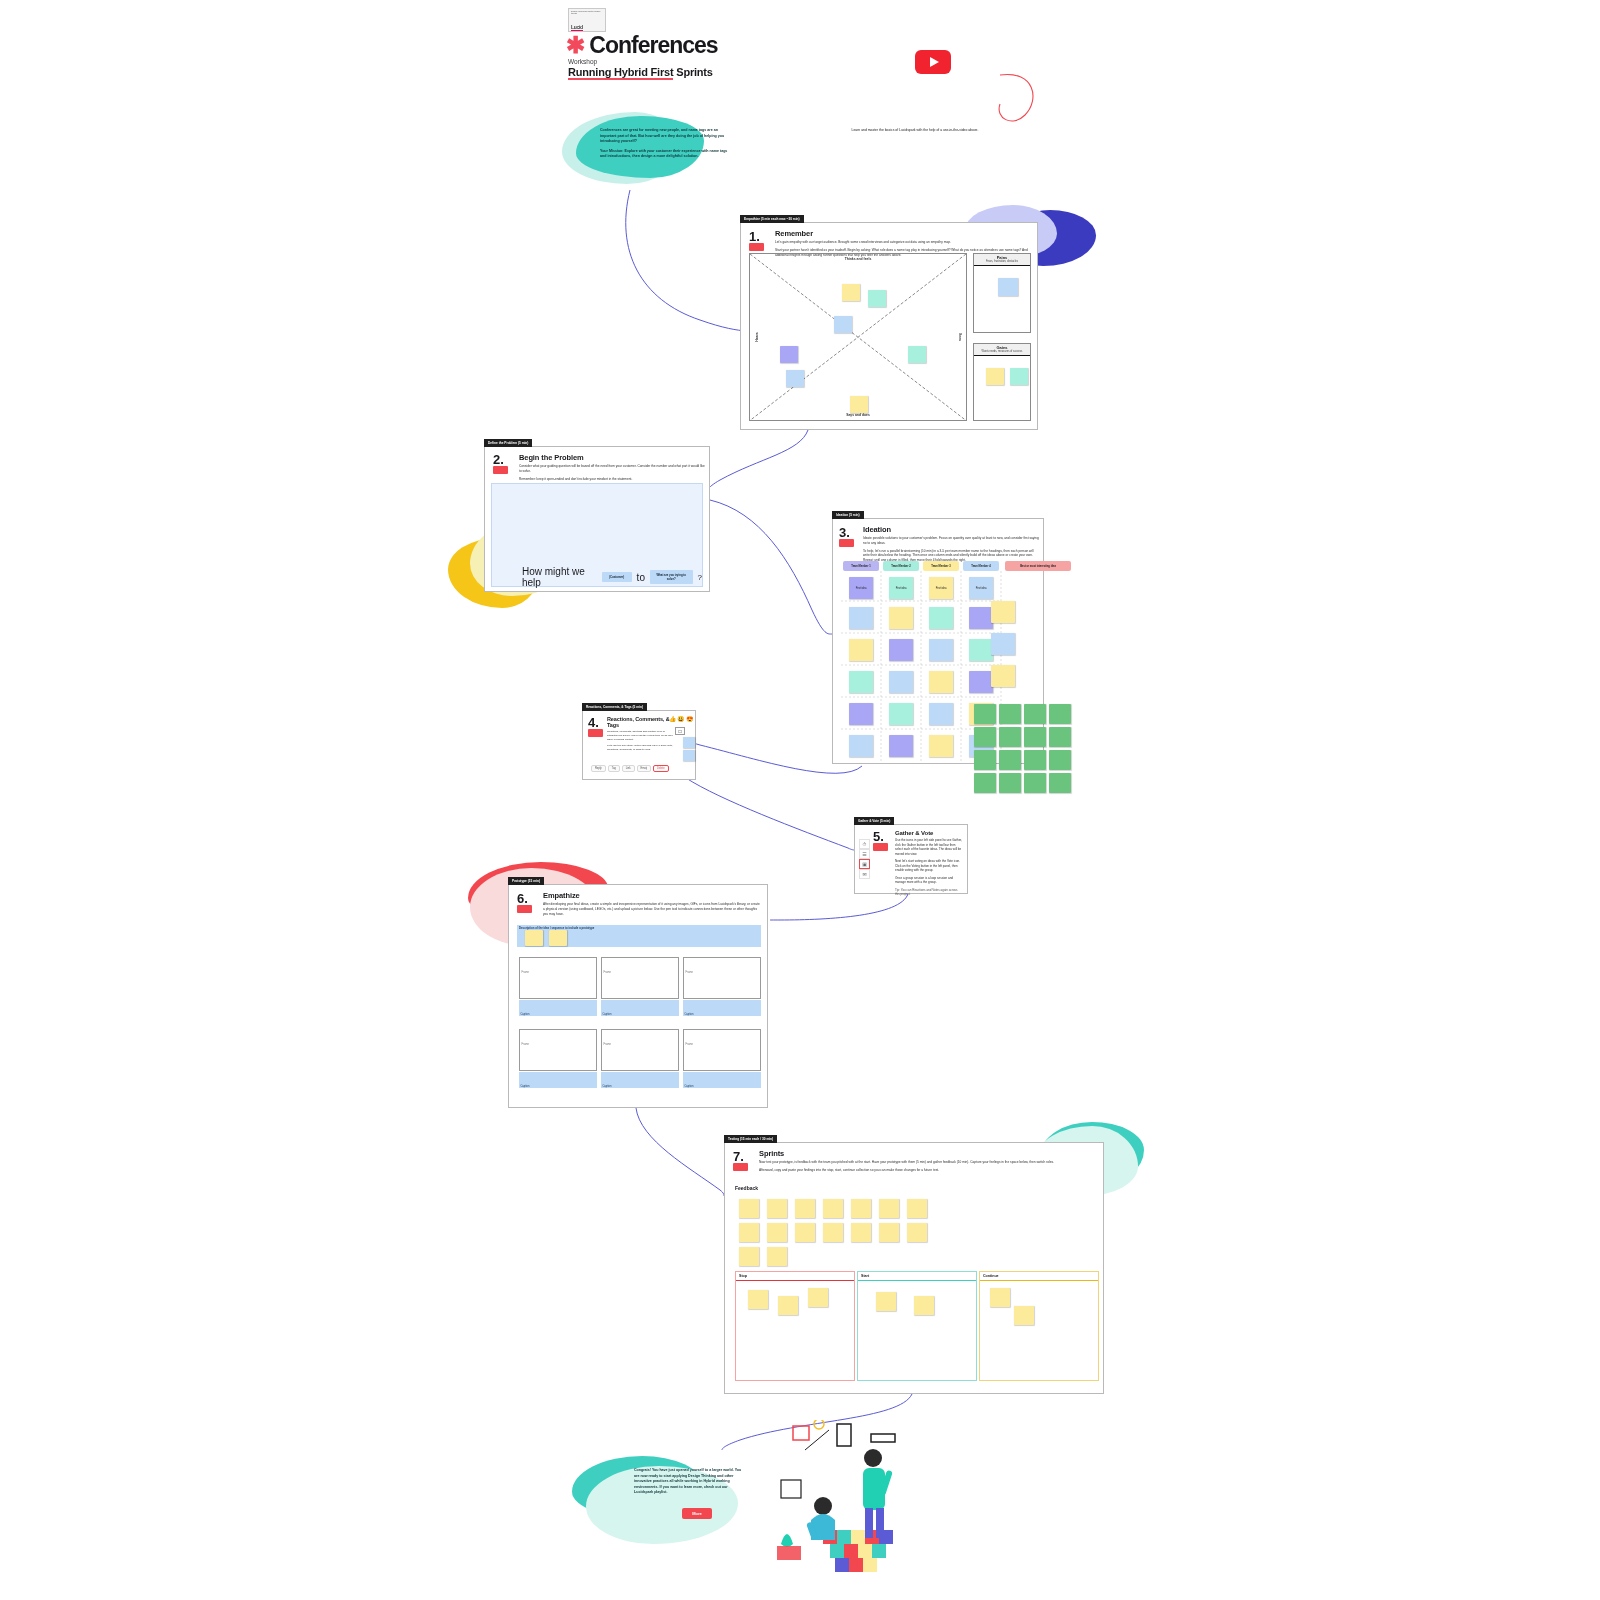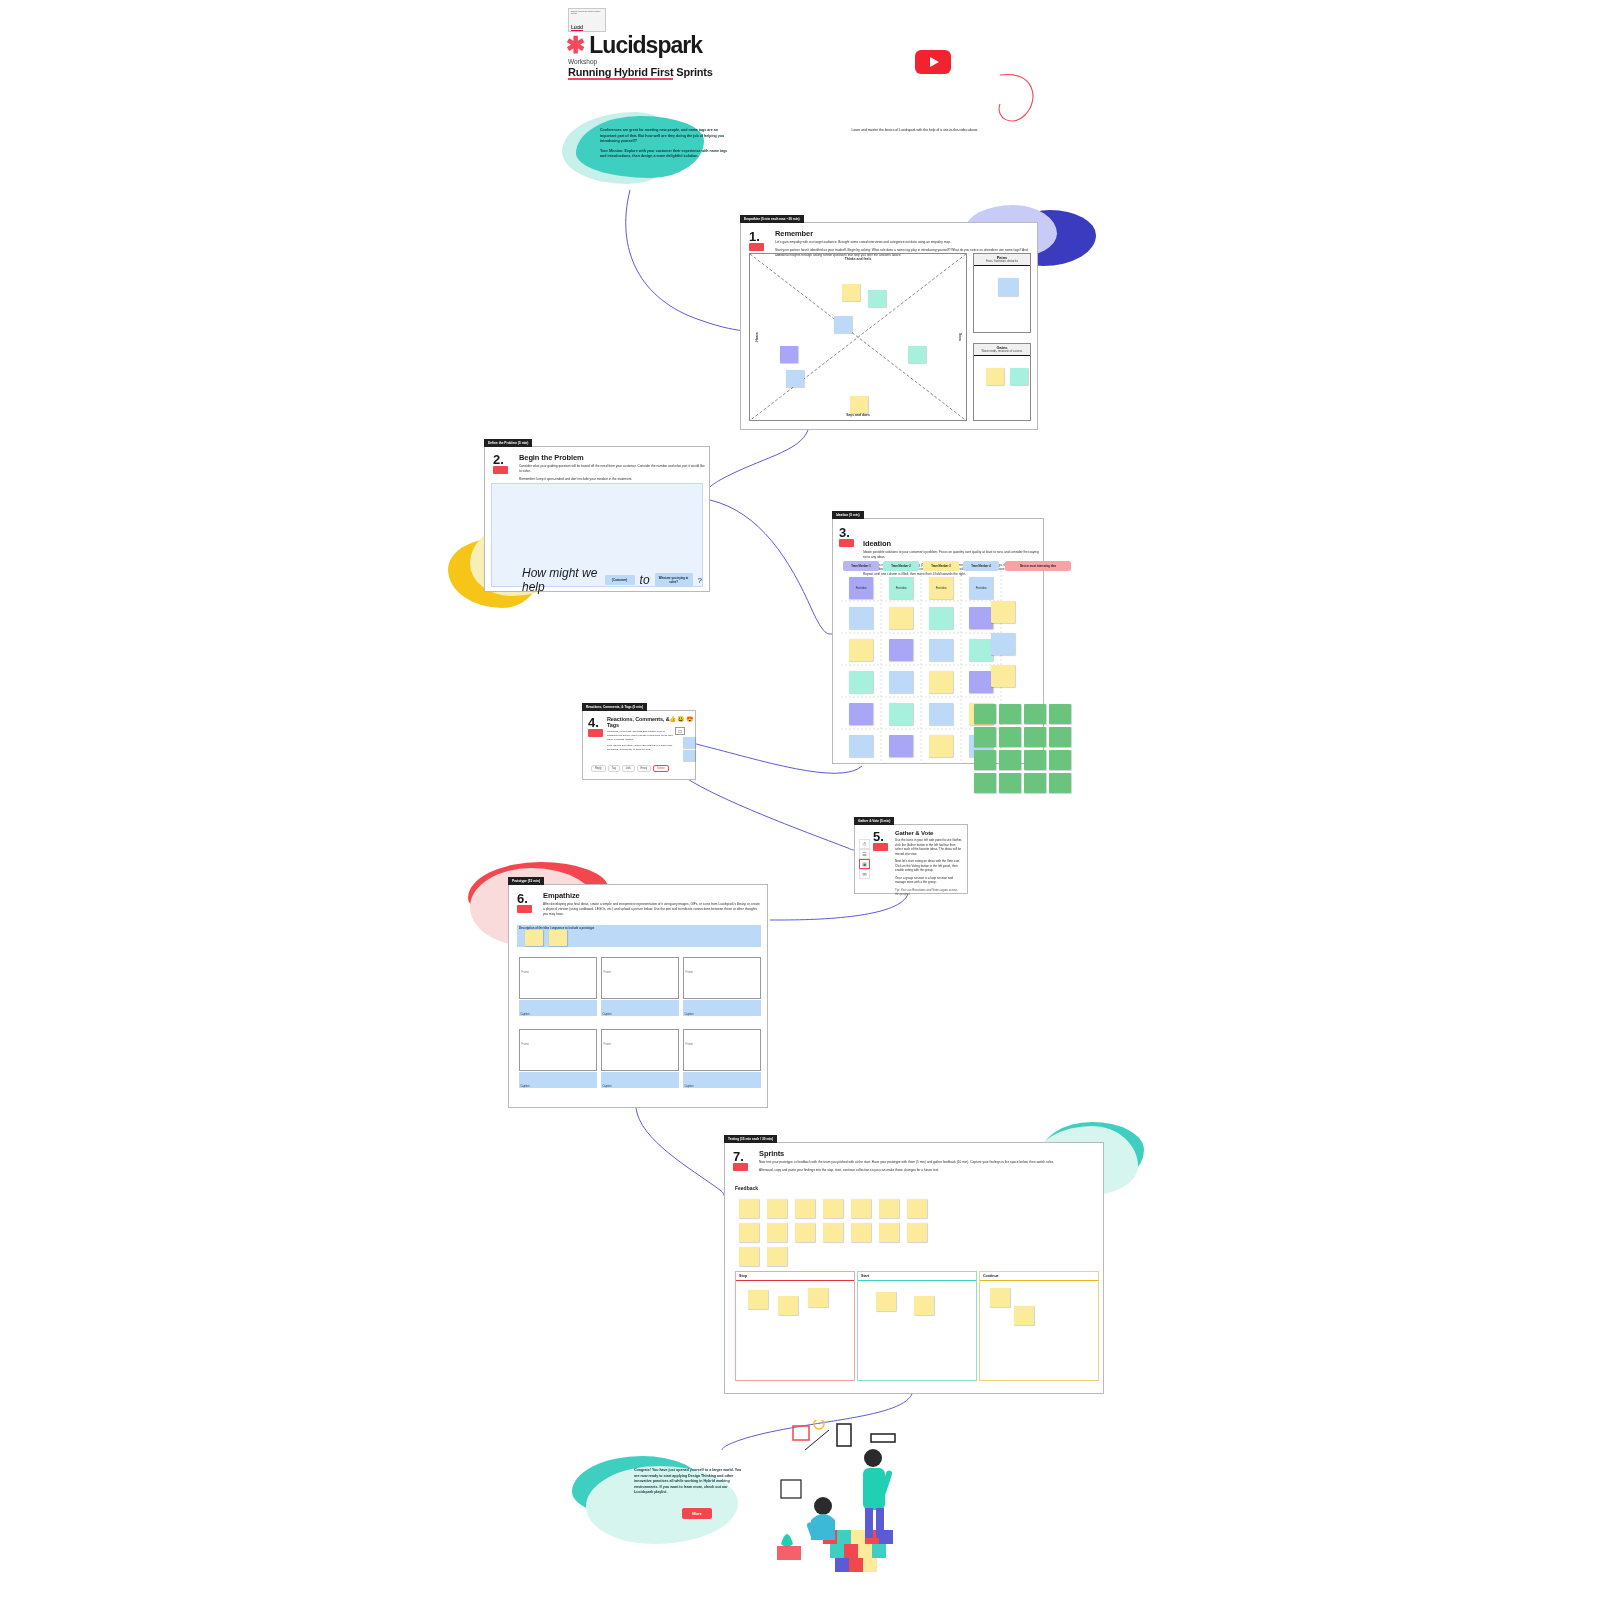--- a/index.html
+++ b/index.html
@@ -92,21 +92,21 @@
   .side-panel { position:absolute; border:1px solid #8a8a8a; background:#fff; }
   .side-panel .sp-h { background:#f0f0f0; border-bottom:1px solid #111; text-align:center; padding:1px 0 2px; }
   .side-panel .sp-t { font-size:4px; font-weight:bold; color:#19191d; }
   .side-panel .sp-s { font-size:2.6px; color:#444; }
 
   
   #c2 { left:484px; top:446px; width:226px; height:146px; }
   #hmw-panel { position:absolute; left:6px; top:36px; width:212px; height:104px;
                background:#eaf2fd; border:1px solid #c3d8f2; }
   #hmw { position:absolute; left:30px; top:82px; display:flex; align-items:center; gap:5px; }
-  #hmw .ital { font-style:italic; font-size:12px; color:#19191d; }
+  #hmw .ital { font-size:10px; color:#19191d; }
   #hmw .fill { background:#bcd9f7; font-size:2.8px; text-align:center; color:#123;
                padding:3px 4px; min-width:30px; border-radius:1px; font-weight:bold;}
   #hmw .q { font-size:8px; }
 
   
   #c3 { left:832px; top:518px; width:212px; height:246px; }
   .team-head { position:absolute; height:10px; border-radius:2px; display:flex;
                align-items:center; justify-content:center; font-size:2.6px; font-weight:bold; color:#222; }
   
   #c4 { left:582px; top:710px; width:114px; height:70px; }
@@ -164,21 +164,21 @@
 </svg>
 
 <div id="thumb" class="abs">
   <span class="tl">Running Hybrid Design Sprints
 Workshop template</span>
   <span class="tb">Lucid</span>
 </div>
 
 <div id="brand" class="abs">
   <span class="ast">✱</span>
-  <span class="nm">Lucidspark</span>
+  <span class="nm">Conferences</span>
 </div>
 <div id="kicker" class="abs">Workshop</div>
 <div id="title" class="abs">
   <span class="u">Running Hybrid First</span><span> Sprints</span>
 </div>
 
 <div id="yt" class="abs">
     <span class="tri"></span>
   </div>
 <div id="ytcap" class="abs">Learn and master the basics of Lucidspark with the help of a use-in-the-video above.</div>
@@ -268,21 +268,21 @@
     </div>
   </div>
 </div>
 
 <div id="c3" class="card">
   <div class="tab">Ideation (5 min)</div>
   <div class="badge" style="left:6px;top:8px;">
     <div class="num">3.</div>
     <div class="chip"></div>
   </div>
-  <div class="abs" style="left:30px;top:20px;width:176px;">
+  <div class="abs" style="left:30px;top:6px;width:176px;">
     <h2 class="h2">Ideation</h2>
     <p class="body">Ideate possible solutions to your customer's problem. Focus on quantity over quality at least to now, and consider first saying no to any ideas.</p>
     <p class="body">To help, let's run a parallel brainstorming (10 min) in a 3-5 per team member name to the headings, then each person will write their idea below the heading. Then once one column ends and silently build off the ideas above or create your own. Repeat until one column is filled, then move their 4 fold towards the right.</p>
   </div>
 
   <div class="team-head" style="left:10px;top:42px;width:36px;background:#b9b4f2;">Team Member 1</div>
   <div class="team-head" style="left:50px;top:42px;width:36px;background:#a6eddd;">Team Member 2</div>
   <div class="team-head" style="left:90px;top:42px;width:36px;background:#fbeb9a;">Team Member 3</div>
   <div class="team-head" style="left:130px;top:42px;width:36px;background:#bcd9f7;">Team Member 4</div>
   <div class="team-head" style="left:172px;top:42px;width:66px;background:#f5a3a3;">Best or most interesting idea</div>

